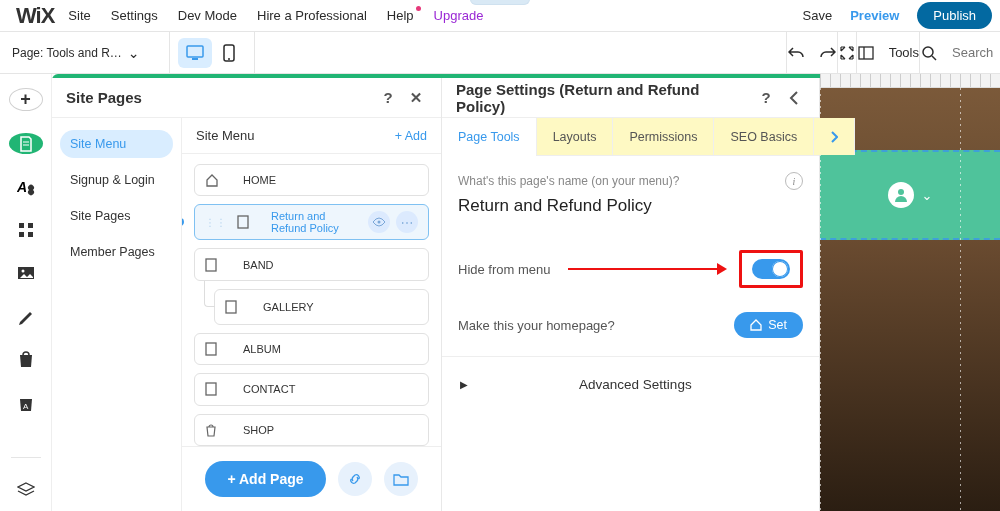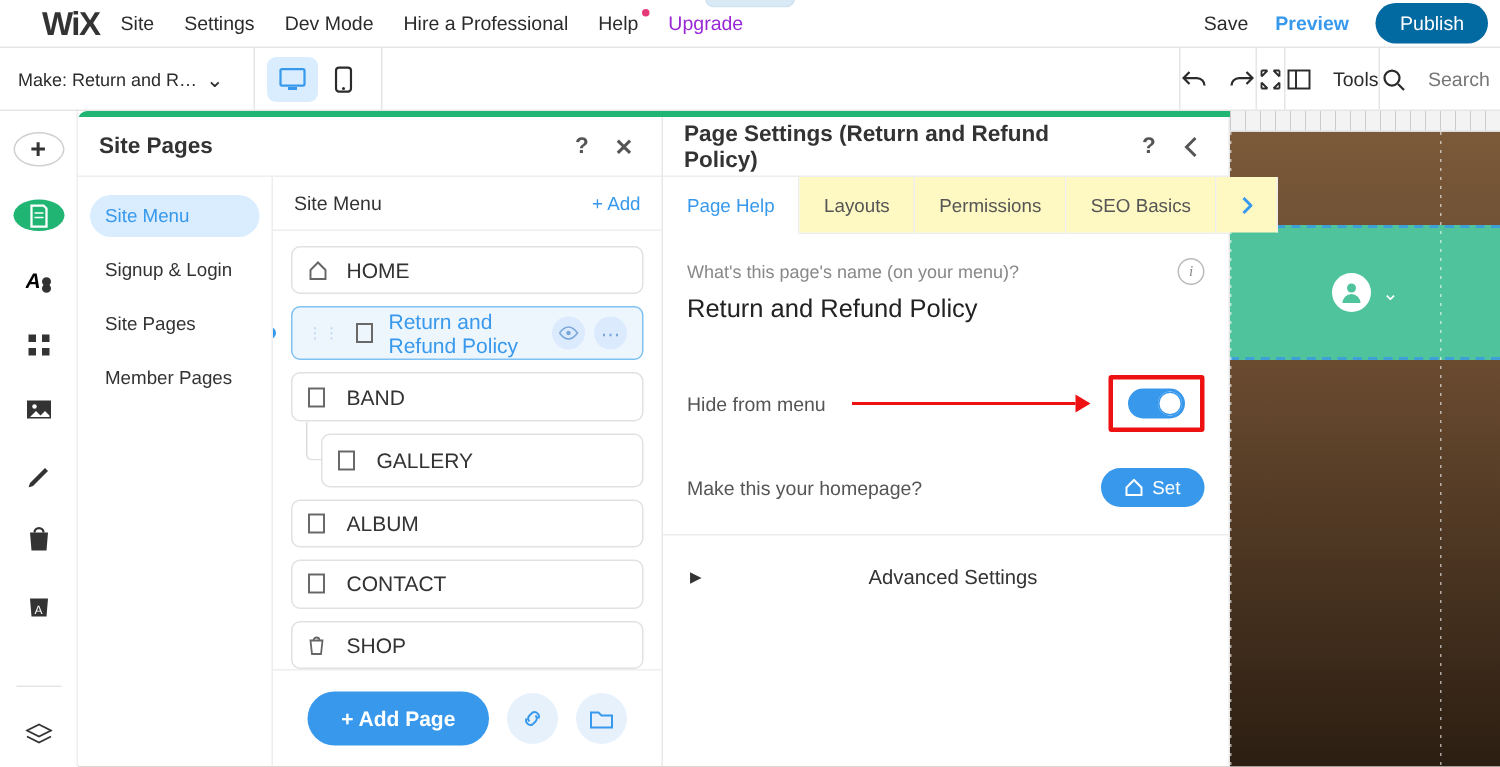--- a/index.html
+++ b/index.html
@@ -1,20 +1,20 @@
 <!DOCTYPE html>
 <html><head>
 <meta charset="utf-8">
 <style>
 * { box-sizing: border-box; margin: 0; padding: 0; font-family: -apple-system, BlinkMacSystemFont, "Segoe UI", Helvetica, Arial, sans-serif; }
 body { width: 1000px; height: 511px; overflow: hidden; background: #fff; color: #333; font-size: 13px; position: relative; }
 
 
 .topbar { height: 32px; border-bottom: 1px solid #e5e5e5; display: flex; align-items: center; padding: 0 8px; position: relative; }
-.logo { font-family: Arial Black, Arial; font-weight: 900; font-size: 22px; letter-spacing: -1px; margin-right: 14px; margin-left:20px; }
+.logo { font-family: Arial Black, Arial; font-weight: 900; font-size: 22px; letter-spacing: -1px; margin-right: 14px; margin-left:8px; }
 .menu-item { font-size: 13px; color: #2b2b2b; margin-right: 20px; cursor: pointer; position: relative; }
 .menu-item.upgrade { color: #9a27d5; }
 .help-dot { position:absolute; top:-2px; right:-7px; width:5px; height:5px; background:#e6397a; border-radius:50%; }
 .right-actions { margin-left: auto; display: flex; align-items: center; gap: 18px; }
 .right-actions .save { color:#2b2b2b; cursor:pointer; }
 .right-actions .preview { color:#3899ec; cursor:pointer;font-weight:bold; }
 .publish-btn { background:#0369a1; color:#fff; border:none; border-radius:16px; padding:6px 16px; font-size:13px; cursor:pointer; }
 .topbar-tab { position:absolute; left:50%; top:-1px; transform:translateX(-50%); width:60px; height:6px; background:#d9e9f5; border:1px solid #cfe1ef; border-top:none; border-radius:0 0 10px 10px; display:flex; justify-content:center; }
 
 
@@ -62,21 +62,21 @@
 .pages-body { flex:1; display:flex; overflow:hidden; }
 .pages-side { width:130px; border-right:1px solid #eee; padding:12px 8px; display:flex; flex-direction:column; gap:8px; }
 .side-pill { padding:7px 10px; border-radius:14px; font-size:12.5px; color:#333; cursor:pointer; }
 .side-pill.active { background:#d9edff; color:#3899ec; }
 .pages-main { flex:1; display:flex; flex-direction:column; }
 .pages-main-header { height:36px; display:flex; align-items:center; padding:0 14px; border-bottom:1px solid #eee; font-size:13px; color:#333; }
 .pages-main-header .add-link { margin-left:auto; color:#3899ec; cursor:pointer; font-size:12.5px; }
 .pages-list { flex:1; padding:10px 12px 0 12px; display:flex; flex-direction:column; gap:8px; overflow:auto; }
 .page-item { border:1px solid #e1e1e1; border-radius:6px; height:36px; display:flex; align-items:center; padding:0 10px; gap:10px; cursor:pointer; }
 .page-item .pi-icon { width:16px; color:#666; display:flex; }
-.page-item .pi-label { font-size:14px; color:#333; }
+.page-item .pi-label { font-size:11px; color:#333;margin-left:12px; }
 .page-item.selected { border:1px solid #7fc1f2; background:#eef6fd; }
 .page-item.selected .pi-label { color:#3899ec; }
 .item-row { display:flex; align-items:center; gap:4px; }
 .conn-dot { width:8px; height:8px; border-radius:50%; background:#3899ec; margin-left:-18px; margin-right:6px; flex:none; }
 .drag-dots { color:#b7d5ef; font-size:10px; letter-spacing:1px; cursor:grab; }
 .page-item.selected .actions { margin-left:auto; display:flex; gap:6px; }
 .act-circle { width:22px; height:22px; border-radius:50%; background:#dceafe; display:flex; align-items:center; justify-content:center; color:#7aa7d8; cursor:pointer; }
 .sub-indent { margin-left:20px; position:relative; }
 .sub-indent::before { content:""; position:absolute; left:-10px; top:-8px; bottom:18px; width:10px; border-left:1px solid #ddd; border-bottom:1px solid #ddd; border-radius:0 0 0 4px; }
 .pages-footer { border-top:1px solid #eee; padding:14px; display:flex; align-items:center; justify-content:center; gap:12px; }
@@ -127,21 +127,21 @@
   <div class="menu-item upgrade">Upgrade</div>
   <div class="right-actions">
     <div class="save">Save</div>
     <div class="preview">Preview</div>
     <button class="publish-btn">Publish</button>
   </div>
 </div>
 
 <div class="secondbar">
   <div class="page-selector">
-    <span class="label">Make: Return and R…</span>
+    <span class="label">Page: Tools and R…</span>
     <span class="chev">⌄</span>
   </div>
   <div class="device-group">
     <div class="device-btn active">
       <svg width="18" height="16" viewBox="0 0 18 16">
           <rect x="1" y="1" width="16" height="11" rx="1" fill="none" stroke="currentColor" stroke-width="1.5"></rect>
           <rect x="6" y="13" width="6" height="2" fill="currentColor"></rect>
         </svg>
     </div>
     <div class="device-btn">
@@ -378,21 +378,21 @@
   <div class="panel-header">
     <span class="title">Page Settings (Return and Refund Policy)</span>
     <div class="hdr-icn">?</div>
     <div class="hdr-icn">
         <svg width="10" height="14" viewBox="0 0 10 14">
           <path d="M8 1 L2 7 L8 13" fill="none" stroke="currentColor" stroke-width="2"></path>
         </svg>
       </div>
   </div>
   <div class="tabs">
-    <div class="tab active">Page Help</div>
+    <div class="tab active">Page Tools</div>
     <div class="tab">Layouts</div>
     <div class="tab">Permissions</div>
     <div class="tab">SEO Basics</div>
     <div class="tab arrow">
         <svg width="8" height="12" viewBox="0 0 8 12">
           <path d="M2 1 L7 6 L2 11" fill="none" stroke="currentColor" stroke-width="2"></path>
         </svg>
       </div>
   </div>
   <div class="settings-body">

